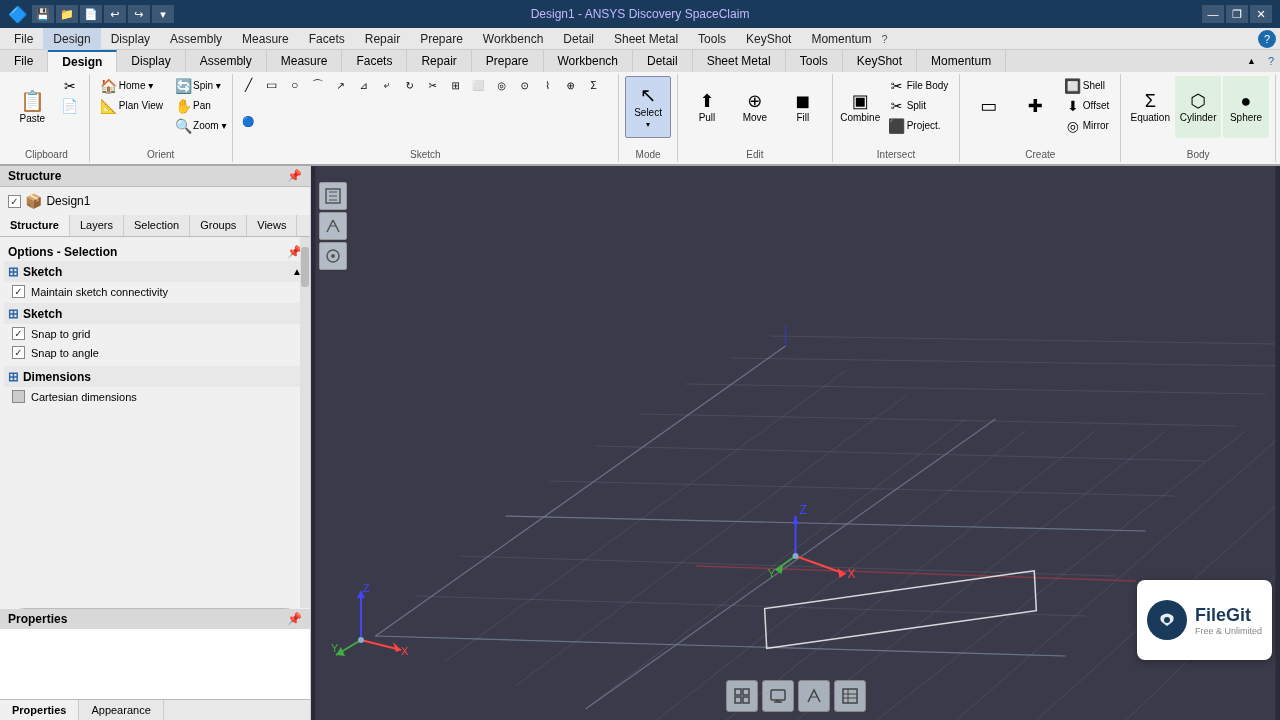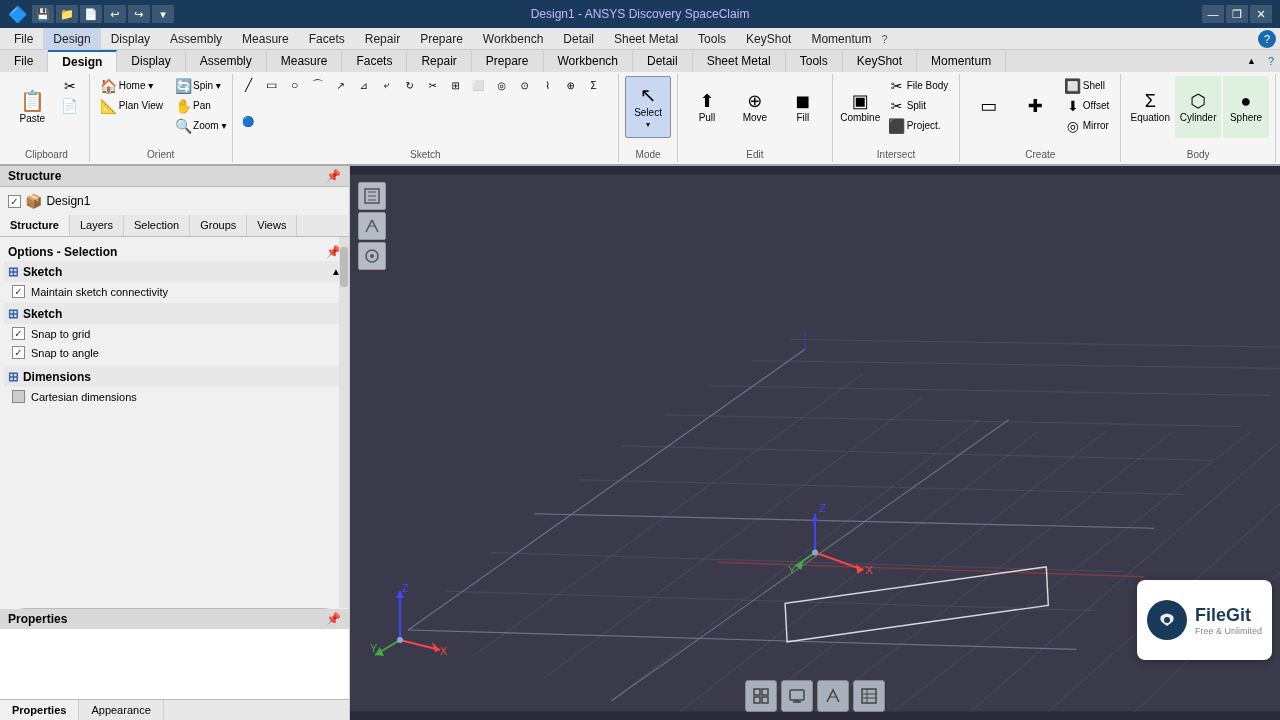--- a/index.html
+++ b/index.html
@@ -30,21 +30,21 @@
     .rb-large.active { background: #c8d8f0; border-color: #88a; }
     .rb-icon { font-size: 20px; line-height: 1; }
     .rb-small-group { display: flex; flex-direction: column; gap: 1px; }
     .rb-small { display: flex; align-items: center; gap: 2px; height: 19px; padding: 1px 4px; cursor: pointer; border: 1px solid transparent; border-radius: 2px; font-size: 10px; white-space: nowrap; }
     .rb-small .sicon { font-size: 14px; width: 16px; text-align: center; }
 
     
     #main { display: flex; height: calc(720px - 28px - 22px - 94px - 22px); }
 
     
-    #left-panel { width: 350px; background: #f0f0f0; border-right: 1px solid #ccc; display: flex; flex-direction: column; }
+    #left-panel { width: 311px; background: #f0f0f0; border-right: 1px solid #ccc; display: flex; flex-direction: column; }
     #structure-header { background: #d8d8d8; padding: 3px 8px; font-size: 12px; font-weight: bold; display: flex; align-items: center; justify-content: space-between; border-bottom: 1px solid #bbb; }
     #structure-content { padding: 4px 8px; flex: 0 0 auto; }
     .tree-item { display: flex; align-items: center; gap: 4px; padding: 2px 0; font-size: 12px; cursor: pointer; }
     .checkbox { width: 13px; height: 13px; border: 1px solid #888; background: white; display: inline-flex; align-items: center; justify-content: center; font-size: 10px; color: #333; cursor: pointer; }
     .checkbox.checked::after { content: '✓'; }
 
     
     #panel-tabs { display: flex; border-bottom: 1px solid #bbb; background: #e8e8e8; }
     .panel-tab { padding: 4px 10px; font-size: 11px; cursor: pointer; border-right: 1px solid #ccc; }
     .panel-tab.active { background: #f0f0f0; border-bottom: 1px solid #f0f0f0; font-weight: bold; }

